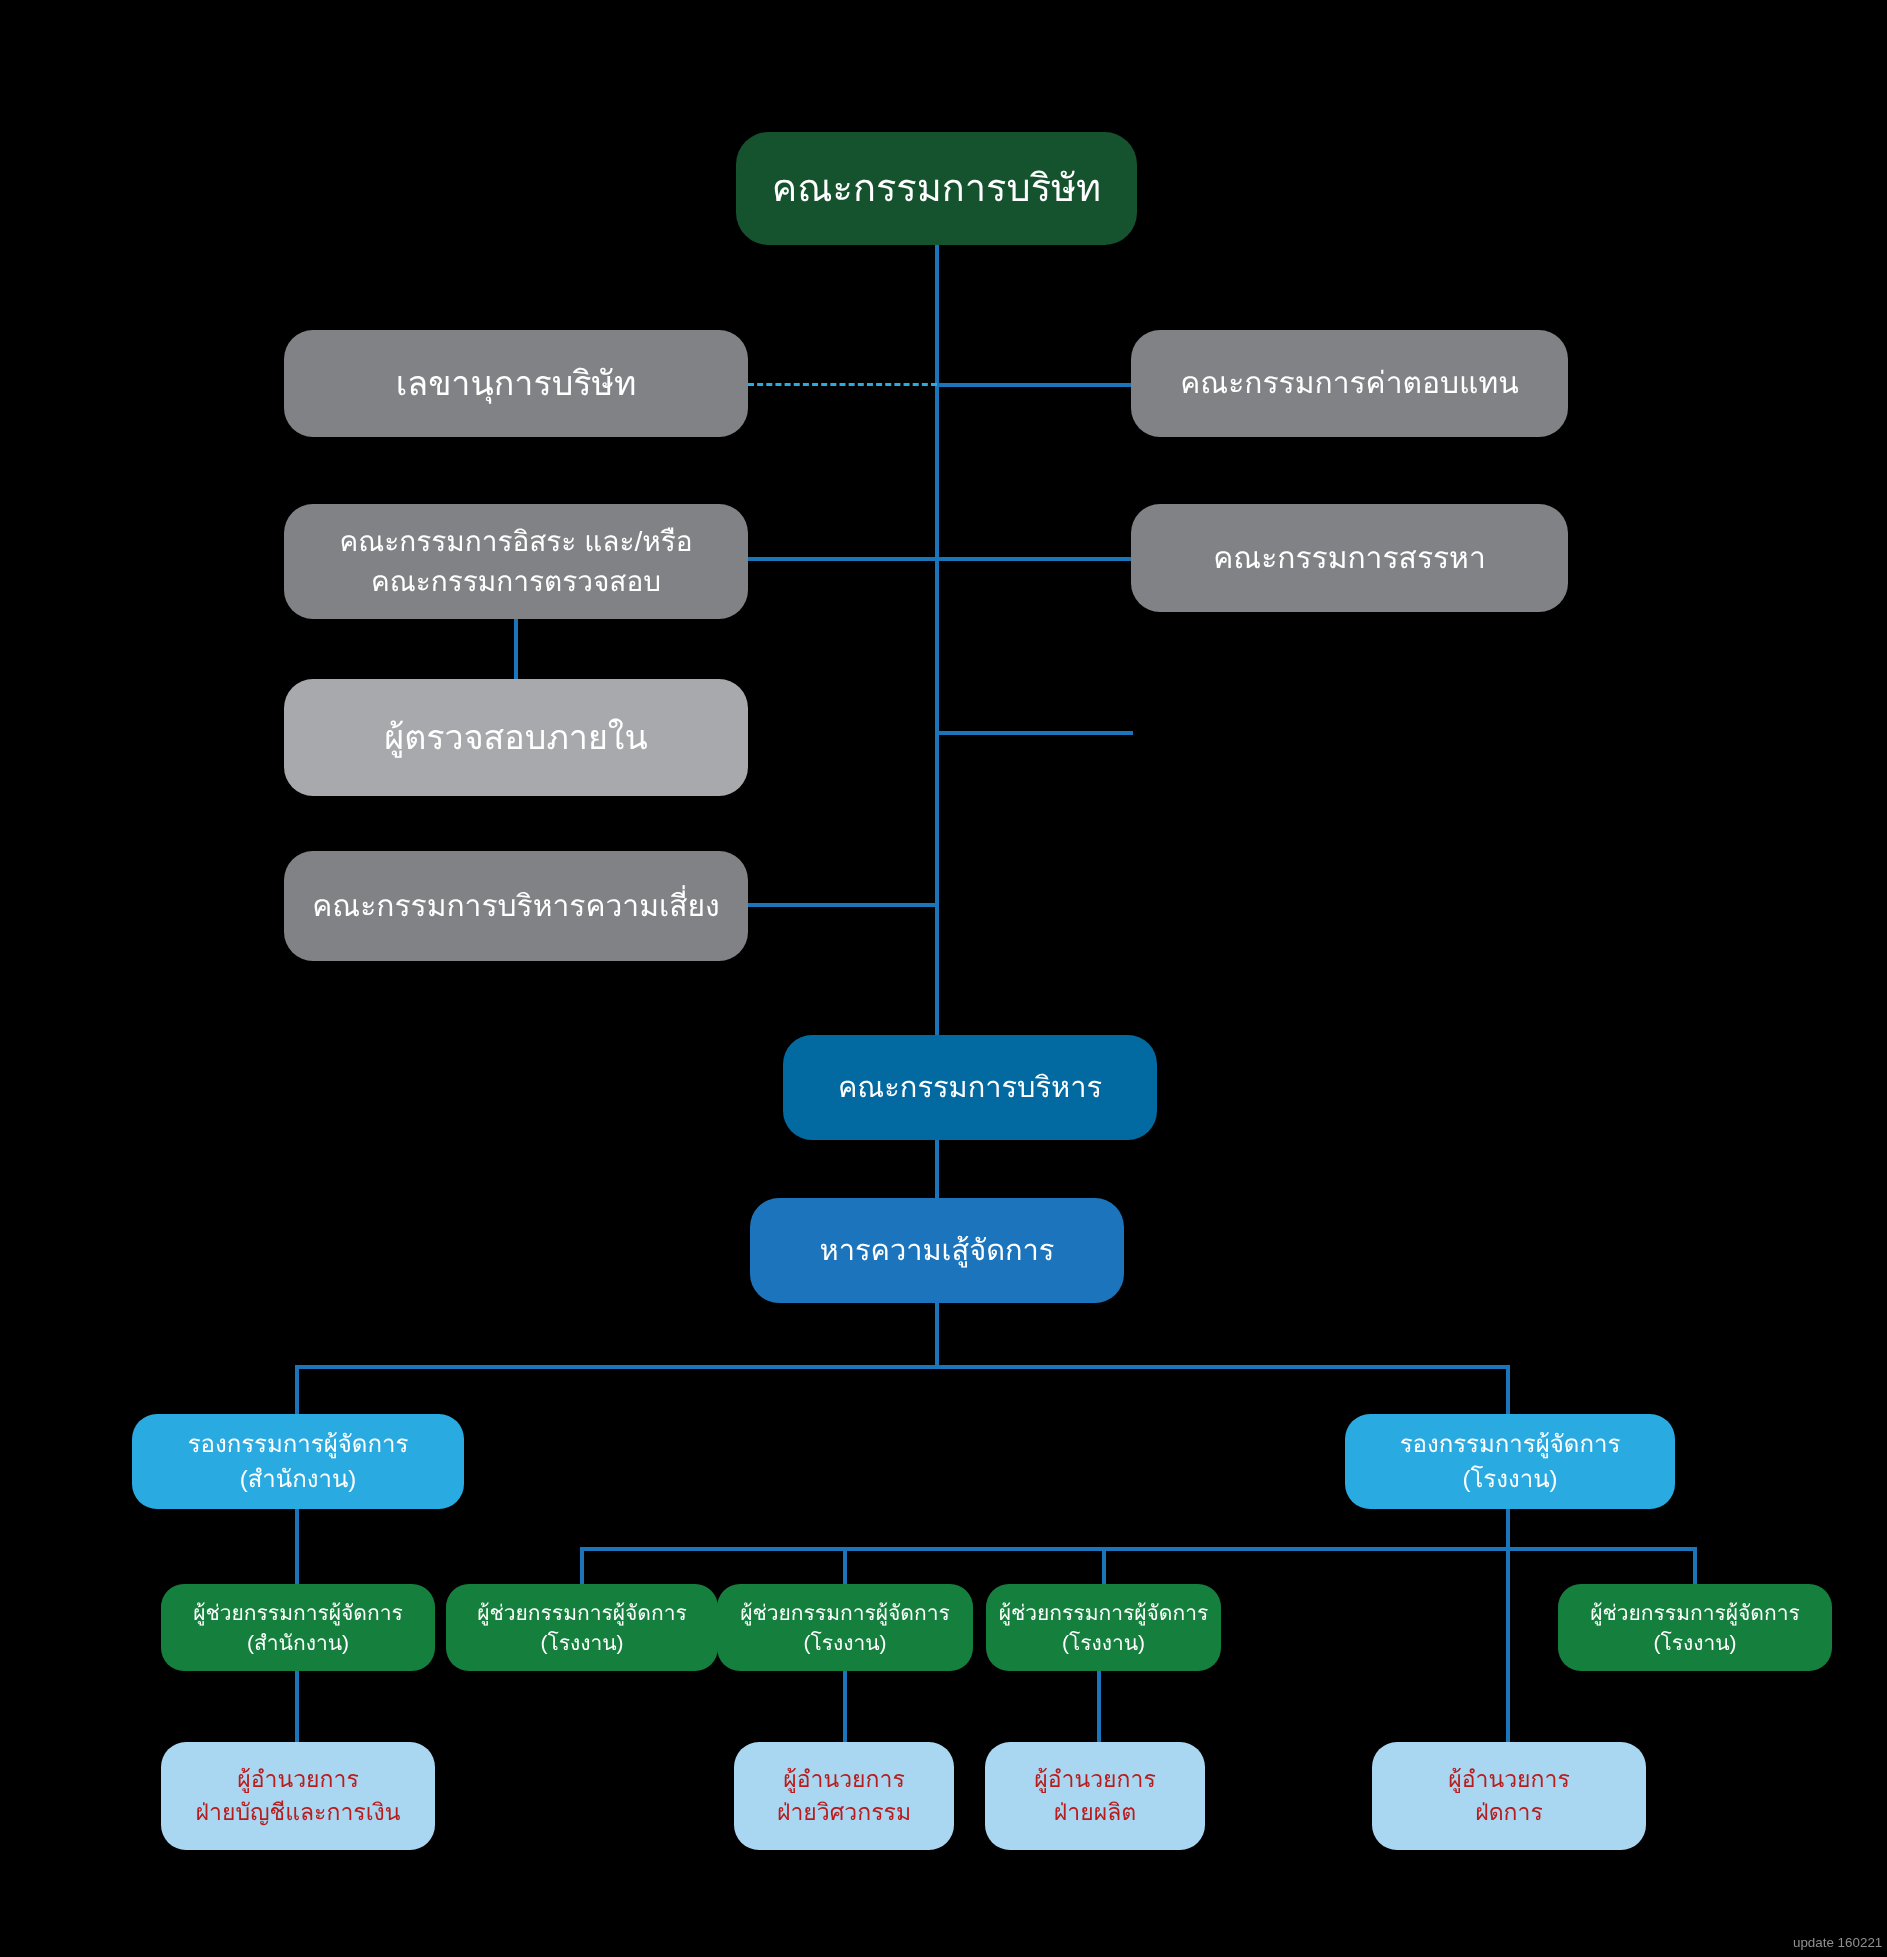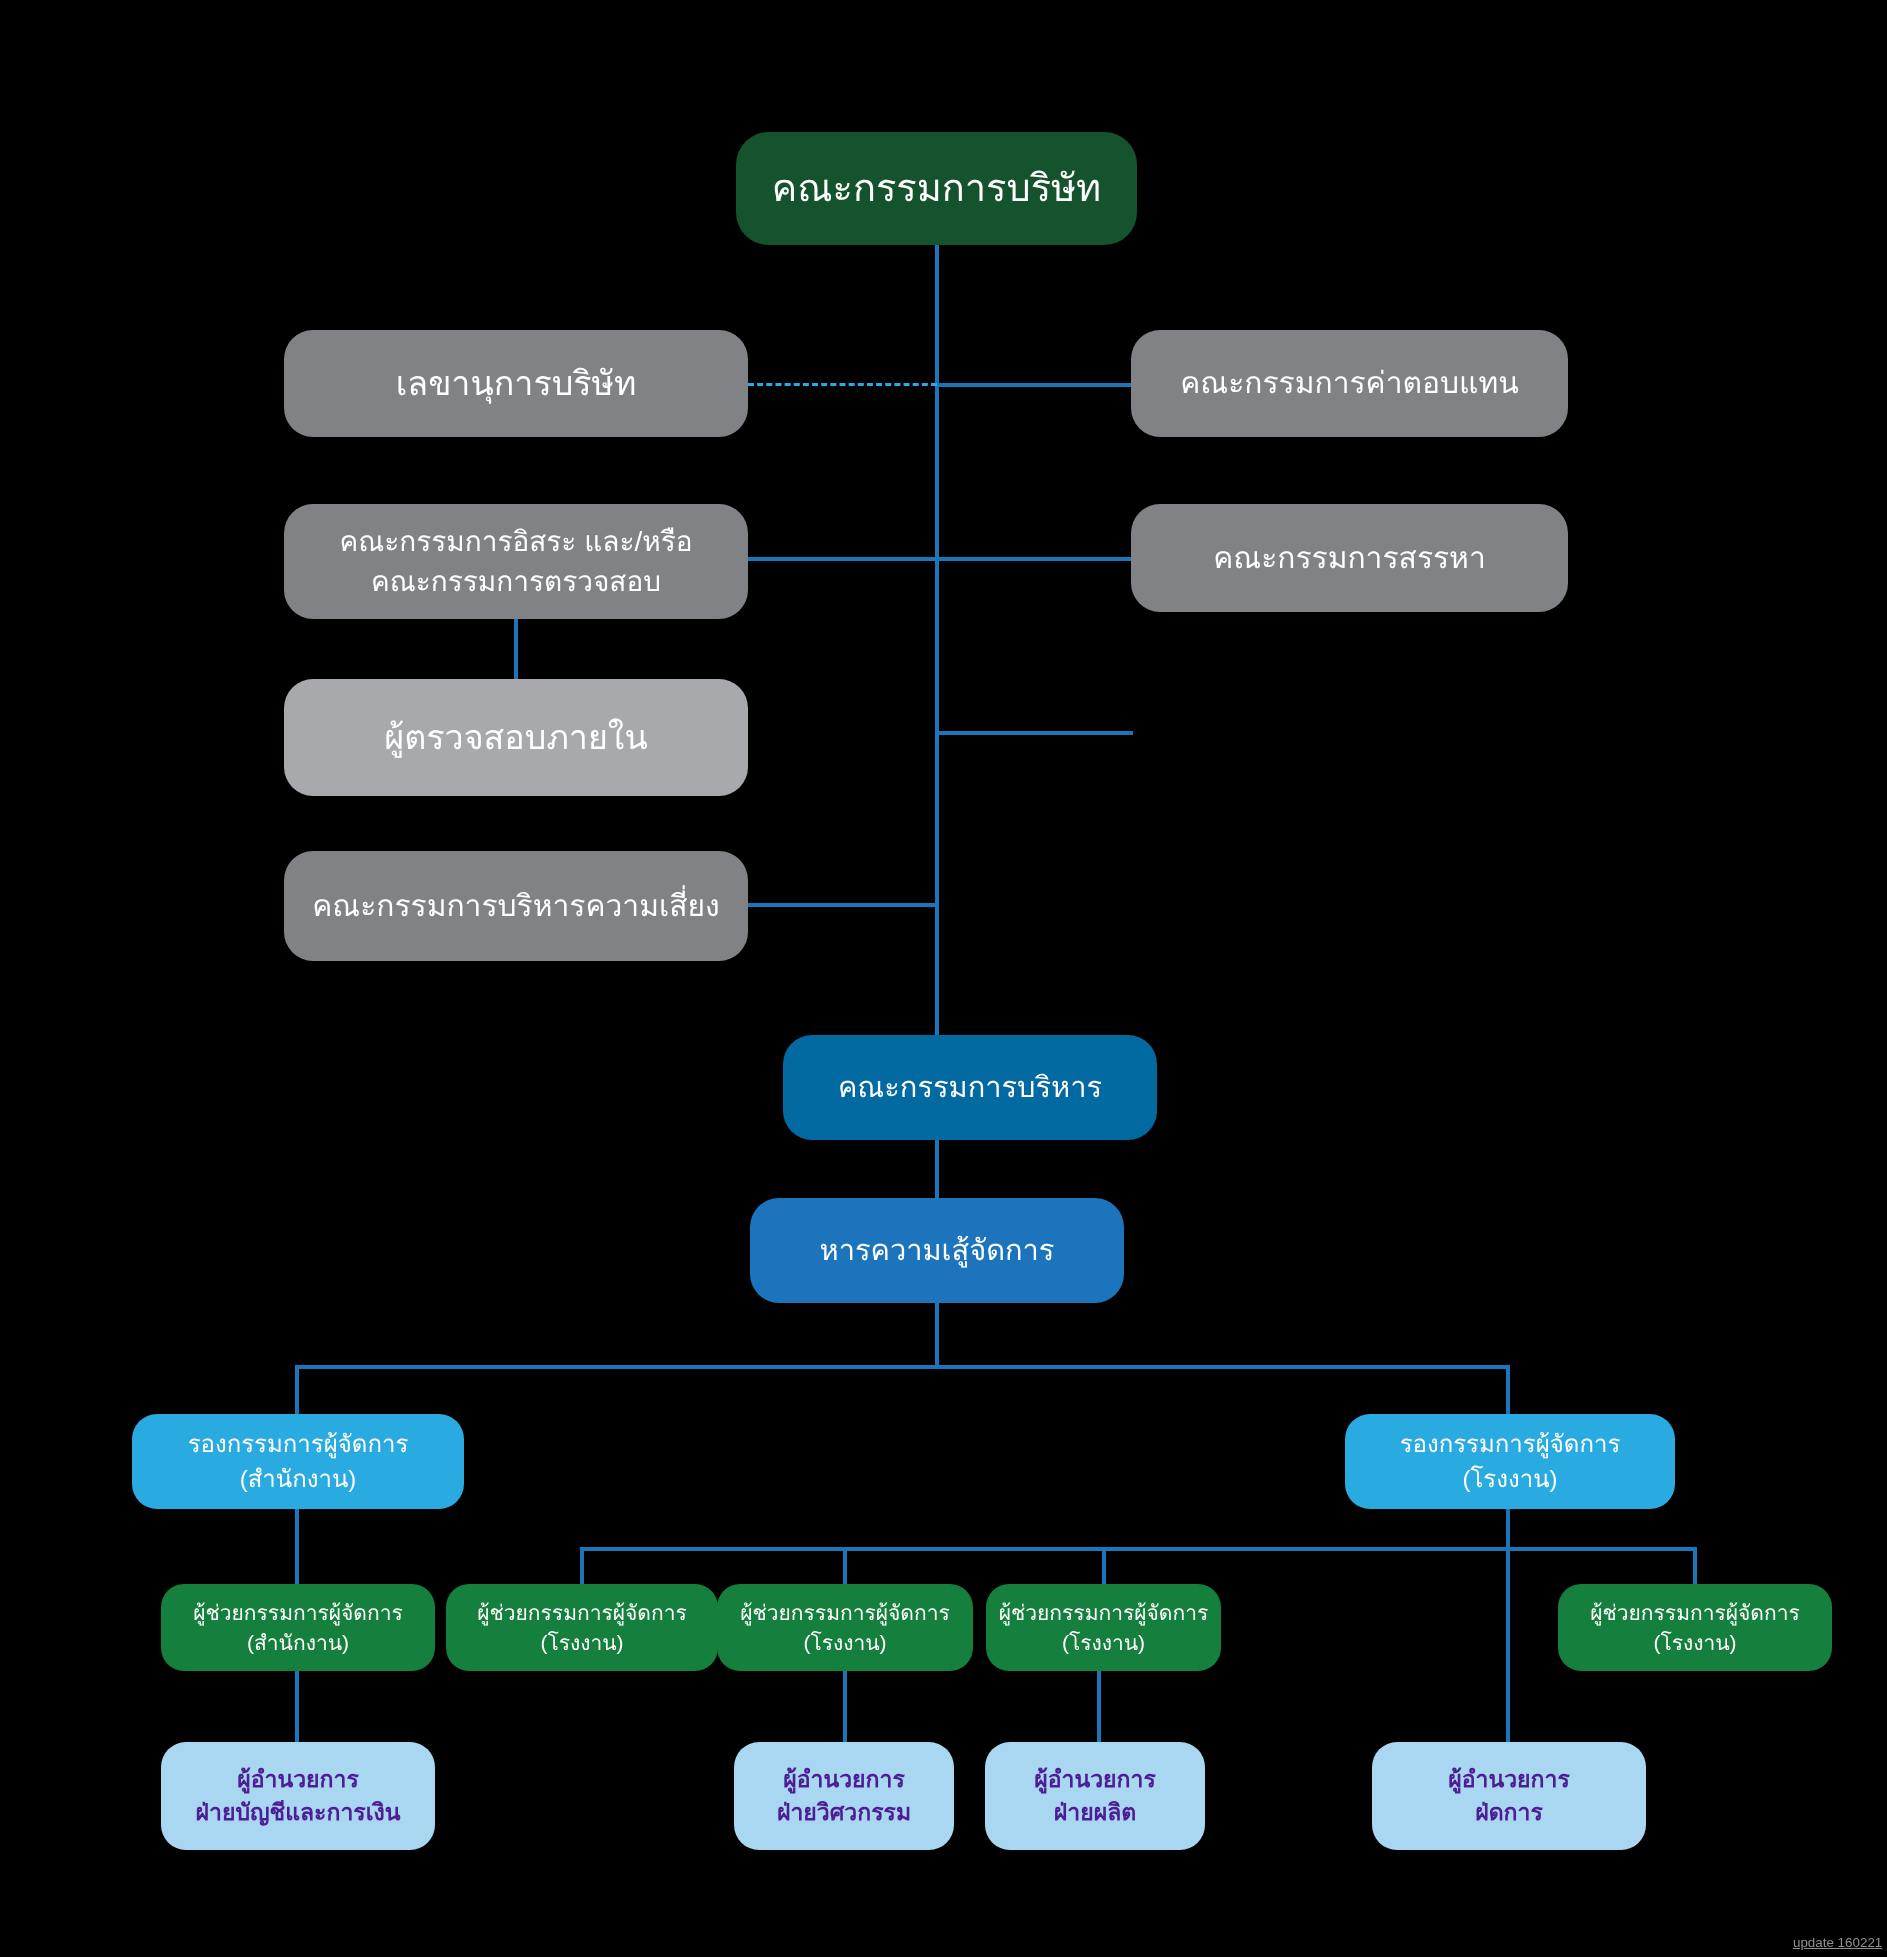--- a/index.html
+++ b/index.html
@@ -20,29 +20,29 @@
     line-height:1.42;
     z-index:2;
   }
   .navy{background:#14532d;border-radius:32.5px;}
   .gray{background:#808285;}
   .lightgray{background:#a7a9ac;}
   .midblue{background:#0369a1;margin-left:33px;}
   .brightblue{background:#1c75bc;}
   .cyan{background:#29abe2;border-radius:25px;}
   .darkblue{background:#15803d;border-radius:23px;}
-  .lightblue{background:#a9d7f2;color:#4c1d95;font-weight:bold;border-radius:25px;}
+  .lightblue{background:#a9d7f2;color:#b91c1c;font-weight:normal;border-radius:25px;}
   .line{position:absolute;background:#1b75bb;z-index:1;}
   .dashline{
     position:absolute;height:0;z-index:1;
     border-top:3.8px dashed #29abe2;
   }
   .footnote{
     position:absolute;right:5.7px;bottom:7.6px;
-    font-size:13.4px;color:#8f9092;z-index:3;text-decoration:underline;
+    font-size:13.4px;color:#8f9092;z-index:3;
   }
 </style>
 </head>
 <body>
 
 <div id="canvas">
 
   <div class="line" style="left:935px;top:245px;width:3.8px;height:792px;"></div>
   <div class="dashline" style="left:748px;top:383px;width:189px;"></div>
   <div class="line" style="left:937px;top:383px;width:196px;height:3.8px;"></div>

